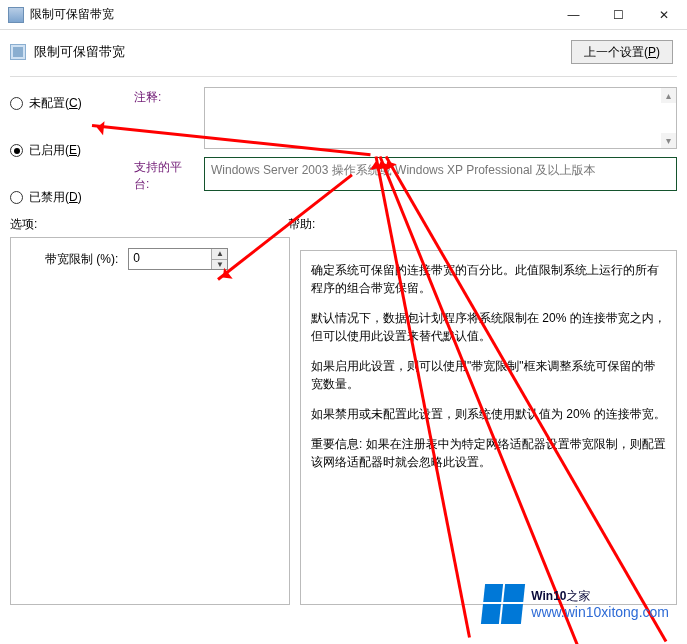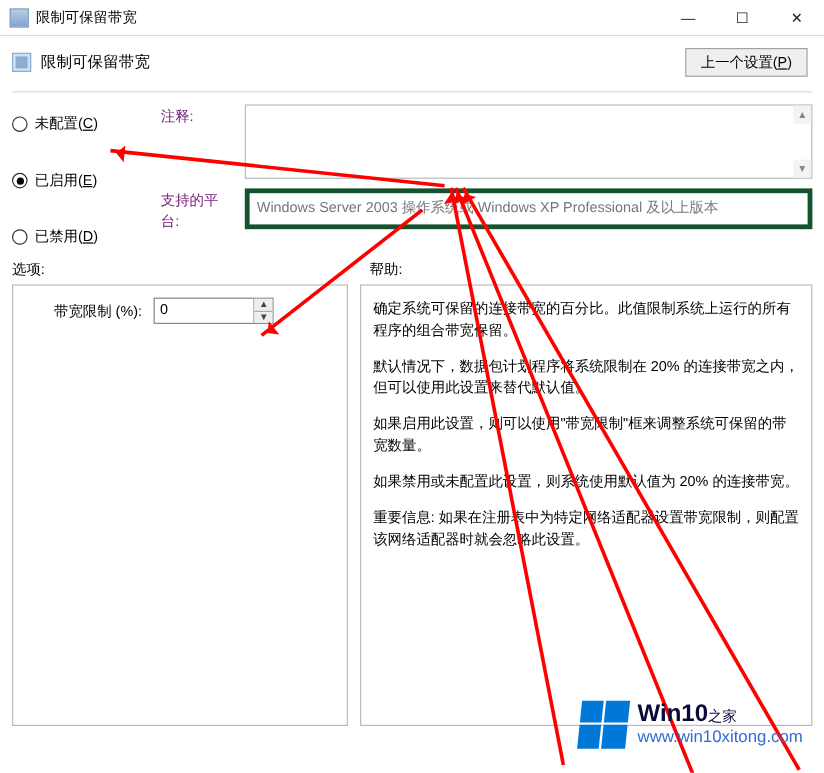--- a/index.html
+++ b/index.html
@@ -101,47 +101,47 @@
   }
   .scroll-up, .scroll-down {
     position: absolute; right: 0; width: 15px; height: 15px;
     font-size: 10px; text-align: center; line-height: 15px;
     color: #888; background: #f3f3f3;
   }
   .scroll-up { top: 0; }
   .scroll-down { bottom: 0; }
   .platform-box {
     flex: 1;
-    border: 4px solid #14532d;
+    border: 1px solid #14532d;
     min-height: 34px;
     padding: 4px 6px;
     background: #fff;
     color: #777;
   }
 
   .section-row {
     display: flex;
     padding: 10px 10px 4px 10px;
-    gap: 28px;
+    gap: 8px;
   }
   .section-row > div:first-child { width: 270px; }
 
   .lower-row {
     display: flex;
     padding: 0 10px 10px 10px;
     gap: 10px;
     height: 378px;
   }
   .options-panel, .help-panel {
     border: 1px solid #bbb;
     background: #fff;
     padding: 10px;
   }
   .options-panel { width: 280px; }
-  .help-panel { flex: 1; line-height: 18px; overflow: hidden; }
+  .help-panel { flex: 1; line-height: 18px; overflow: hidden; margin-top: 13px; }
   .help-panel p { margin: 0 0 12px 0; }
 
   .opt-row { display: flex; align-items: center; gap: 10px; margin-left: 24px; }
   .opt-label { white-space: nowrap; }
   .spinner {
     display: flex; align-items: stretch; border: 1px solid #888;
     height: 22px; width: 100px; background: #fff;
   }
   .spinner-input { flex: 1; padding: 2px 4px; }
   .spinner-btns { width: 16px; border-left: 1px solid #aaa; display: flex; flex-direction: column; }
@@ -172,21 +172,21 @@
     color: #0a0a3a;
     pointer-events:none;
   }
   .win-logo {
     width: 40px; height: 40px; display: grid;
     grid-template-columns: 18px 20px; grid-template-rows: 18px 20px; gap: 2px;
     transform: skewX(-6deg);
   }
   .win-logo div { background: #0078d7; }
   .wm-text { line-height: 16px; }
-  .wm-text .big { font-size: 20px; font-weight: 700; }
+  .wm-text .big { font-size: 12px; font-weight: 700; }
   .wm-text .site { font-size: 14px; color: #2e6bd6; }
 </style>
 </head>
 <body>
 
 <div class="titlebar">
   <div class="title-icon"></div>
   <div class="title-text">限制可保留带宽</div>
   <div class="win-btns">
     <div class="win-btn">—</div>

